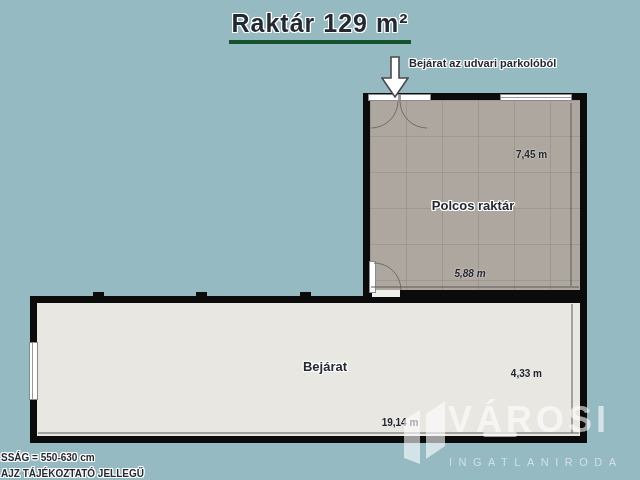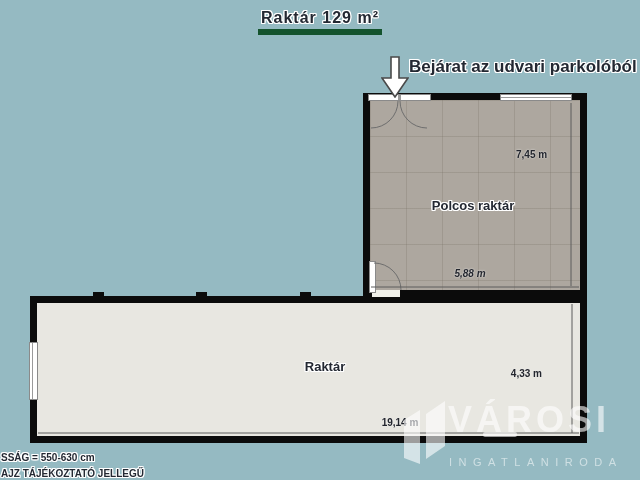--- a/index.html
+++ b/index.html
@@ -10,24 +10,24 @@
   }
   .abs{position:absolute;}
   .outline-text{
     color:#232832;
     text-shadow:-1px -1px 0 #fff,1px -1px 0 #fff,-1px 1px 0 #fff,1px 1px 0 #fff,
                 0 -1px 0 #fff,0 1px 0 #fff,-1px 0 0 #fff,1px 0 0 #fff;
     font-weight:bold;
   }
   #title-wrap{top:9px;left:0;width:100%;text-align:center;z-index:8;}
   #title{
-    display:inline-block;font-size:16px;letter-spacing:1px;
-    border-bottom:6px solid #14532d;padding:0 3px 2px 3px;
+    display:inline-block;font-size:25px;letter-spacing:1px;
+    border-bottom:4px solid #14532d;padding:0 3px 2px 3px;
   }
-  #entrance-label{left:409px;top:57px;font-size:17px;z-index:8;}
+  #entrance-label{left:409px;top:57px;font-size:11px;z-index:8;}
   #entrance-arrow{left:381px;top:56px;z-index:8;}
 
   #room-upper{
     left:363px;top:93px;width:224px;height:204px;
     border:7px solid #0b0b0b;box-sizing:border-box;
     background-color:#ada79f;
     background-image:
       linear-gradient(rgba(125,117,106,0.30) 1px, transparent 1px),
       linear-gradient(90deg, rgba(125,117,106,0.30) 1px, transparent 1px);
     background-size:36px 36px;
@@ -114,21 +114,21 @@
   <line x1="571" y1="103" x2="571" y2="286" stroke="#5c5c5c" stroke-width="1"></line>
   <line x1="371" y1="287" x2="579" y2="287" stroke="#5c5c5c" stroke-width="1"></line>
   <line x1="572" y1="304" x2="572" y2="433" stroke="#5c5c5c" stroke-width="1"></line>
   <line x1="38" y1="433" x2="579" y2="433" stroke="#5c5c5c" stroke-width="1"></line>
 </svg>
 
 <div class="abs room-label outline-text" id="label-polcos">
   <div>Polcos raktár</div>
 </div>
 <div class="abs room-label outline-text" id="label-raktar">
-  <div>Raktár</div>
+  <div>Bejárat</div>
 </div>
 
 <div class="abs dim-label" id="dim-745">7,45 m</div>
 <div class="abs dim-label" id="dim-588">5,88 m</div>
 <div class="abs dim-label" id="dim-433">4,33 m</div>
 <div class="abs dim-label" id="dim-1914">19,14 m</div>
 
 <div class="abs" id="title-wrap">
   <span class="outline-text" id="title">Raktár 129 m²</span>
 </div>

